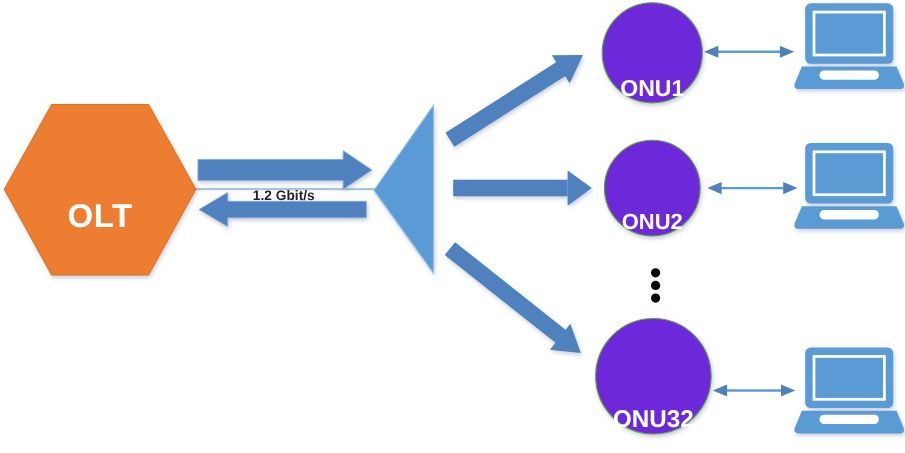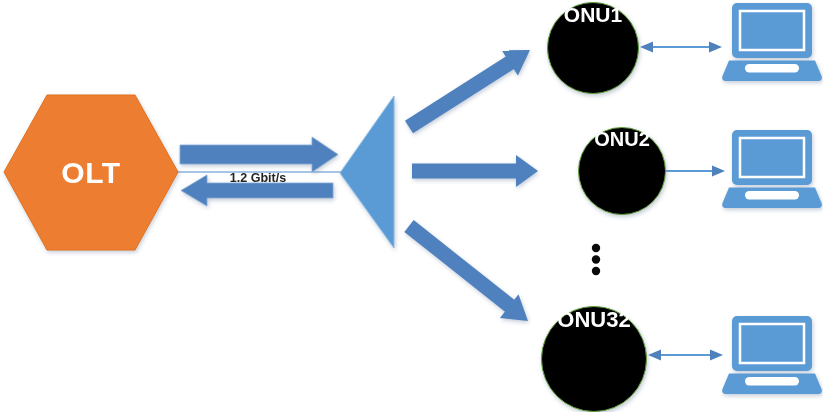--- a/index.html
+++ b/index.html
@@ -17,34 +17,34 @@
   .dbl-line { stroke:#5B9BD5; stroke-width:2.2; }
   .dbl-head { fill:#4F81BD; }
 
   .lap-screen { fill:#5B9BD5; }
   .lap-inner  { fill:none; stroke:#ffffff; stroke-width:2.5; }
   .lap-base   { fill:#5B9BD5; }
   .lap-slot   { fill:#ffffff; }
 
   .node-label {
     position:absolute; display:flex; align-items:center; justify-content:center;
-    color:#ffffff; font-weight:bold; pointer-events:none;
+    color:#ffffff; font-weight:bold; pointer-events:none;margin-top:24px;
   }
   .olt-label { left:4px; top:95px; width:174px; height:155px; font-size:30px; letter-spacing:0.5px; }
 
   .onu {
     position:absolute; border-radius:50%;
-    background:#000000; border:1px solid #65a03e;
-    display:flex; align-items:flex-start; justify-content:center;
+    background:#6d28d9; border:1px solid #65a03e;
+    display:flex; align-items:flex-end; justify-content:center;
     color:#ffffff; font-weight:bold;
     box-shadow: 1px 2px 4px rgba(120,140,160,0.45);
   }
   .onu1  { left:547px; top:2px;   width:90px;  height:90px;  font-size:21px; }
-  .onu2  { left:578px; top:127px; width:86px;  height:86px;  font-size:20px; }
-  .onu32 { left:541px; top:306px; width:104px; height:104px; font-size:22px; }
+  .onu2  { left:549px; top:127px; width:86px;  height:86px;  font-size:20px; }
+  .onu32 { left:541px; top:289px; width:104px; height:104px; font-size:22px; }
 
   .rate-label {
     position:absolute; display:flex; align-items:center; justify-content:center;
     color:#242424; font-size:12.5px; font-weight:600; pointer-events:none;
   }
   .rate-down { left:195px; top:144px; width:125px; height:20px; }
   .rate-up   { left:198px; top:168px; width:120px; height:20px; }
 </style>
 </head>
 <body>

